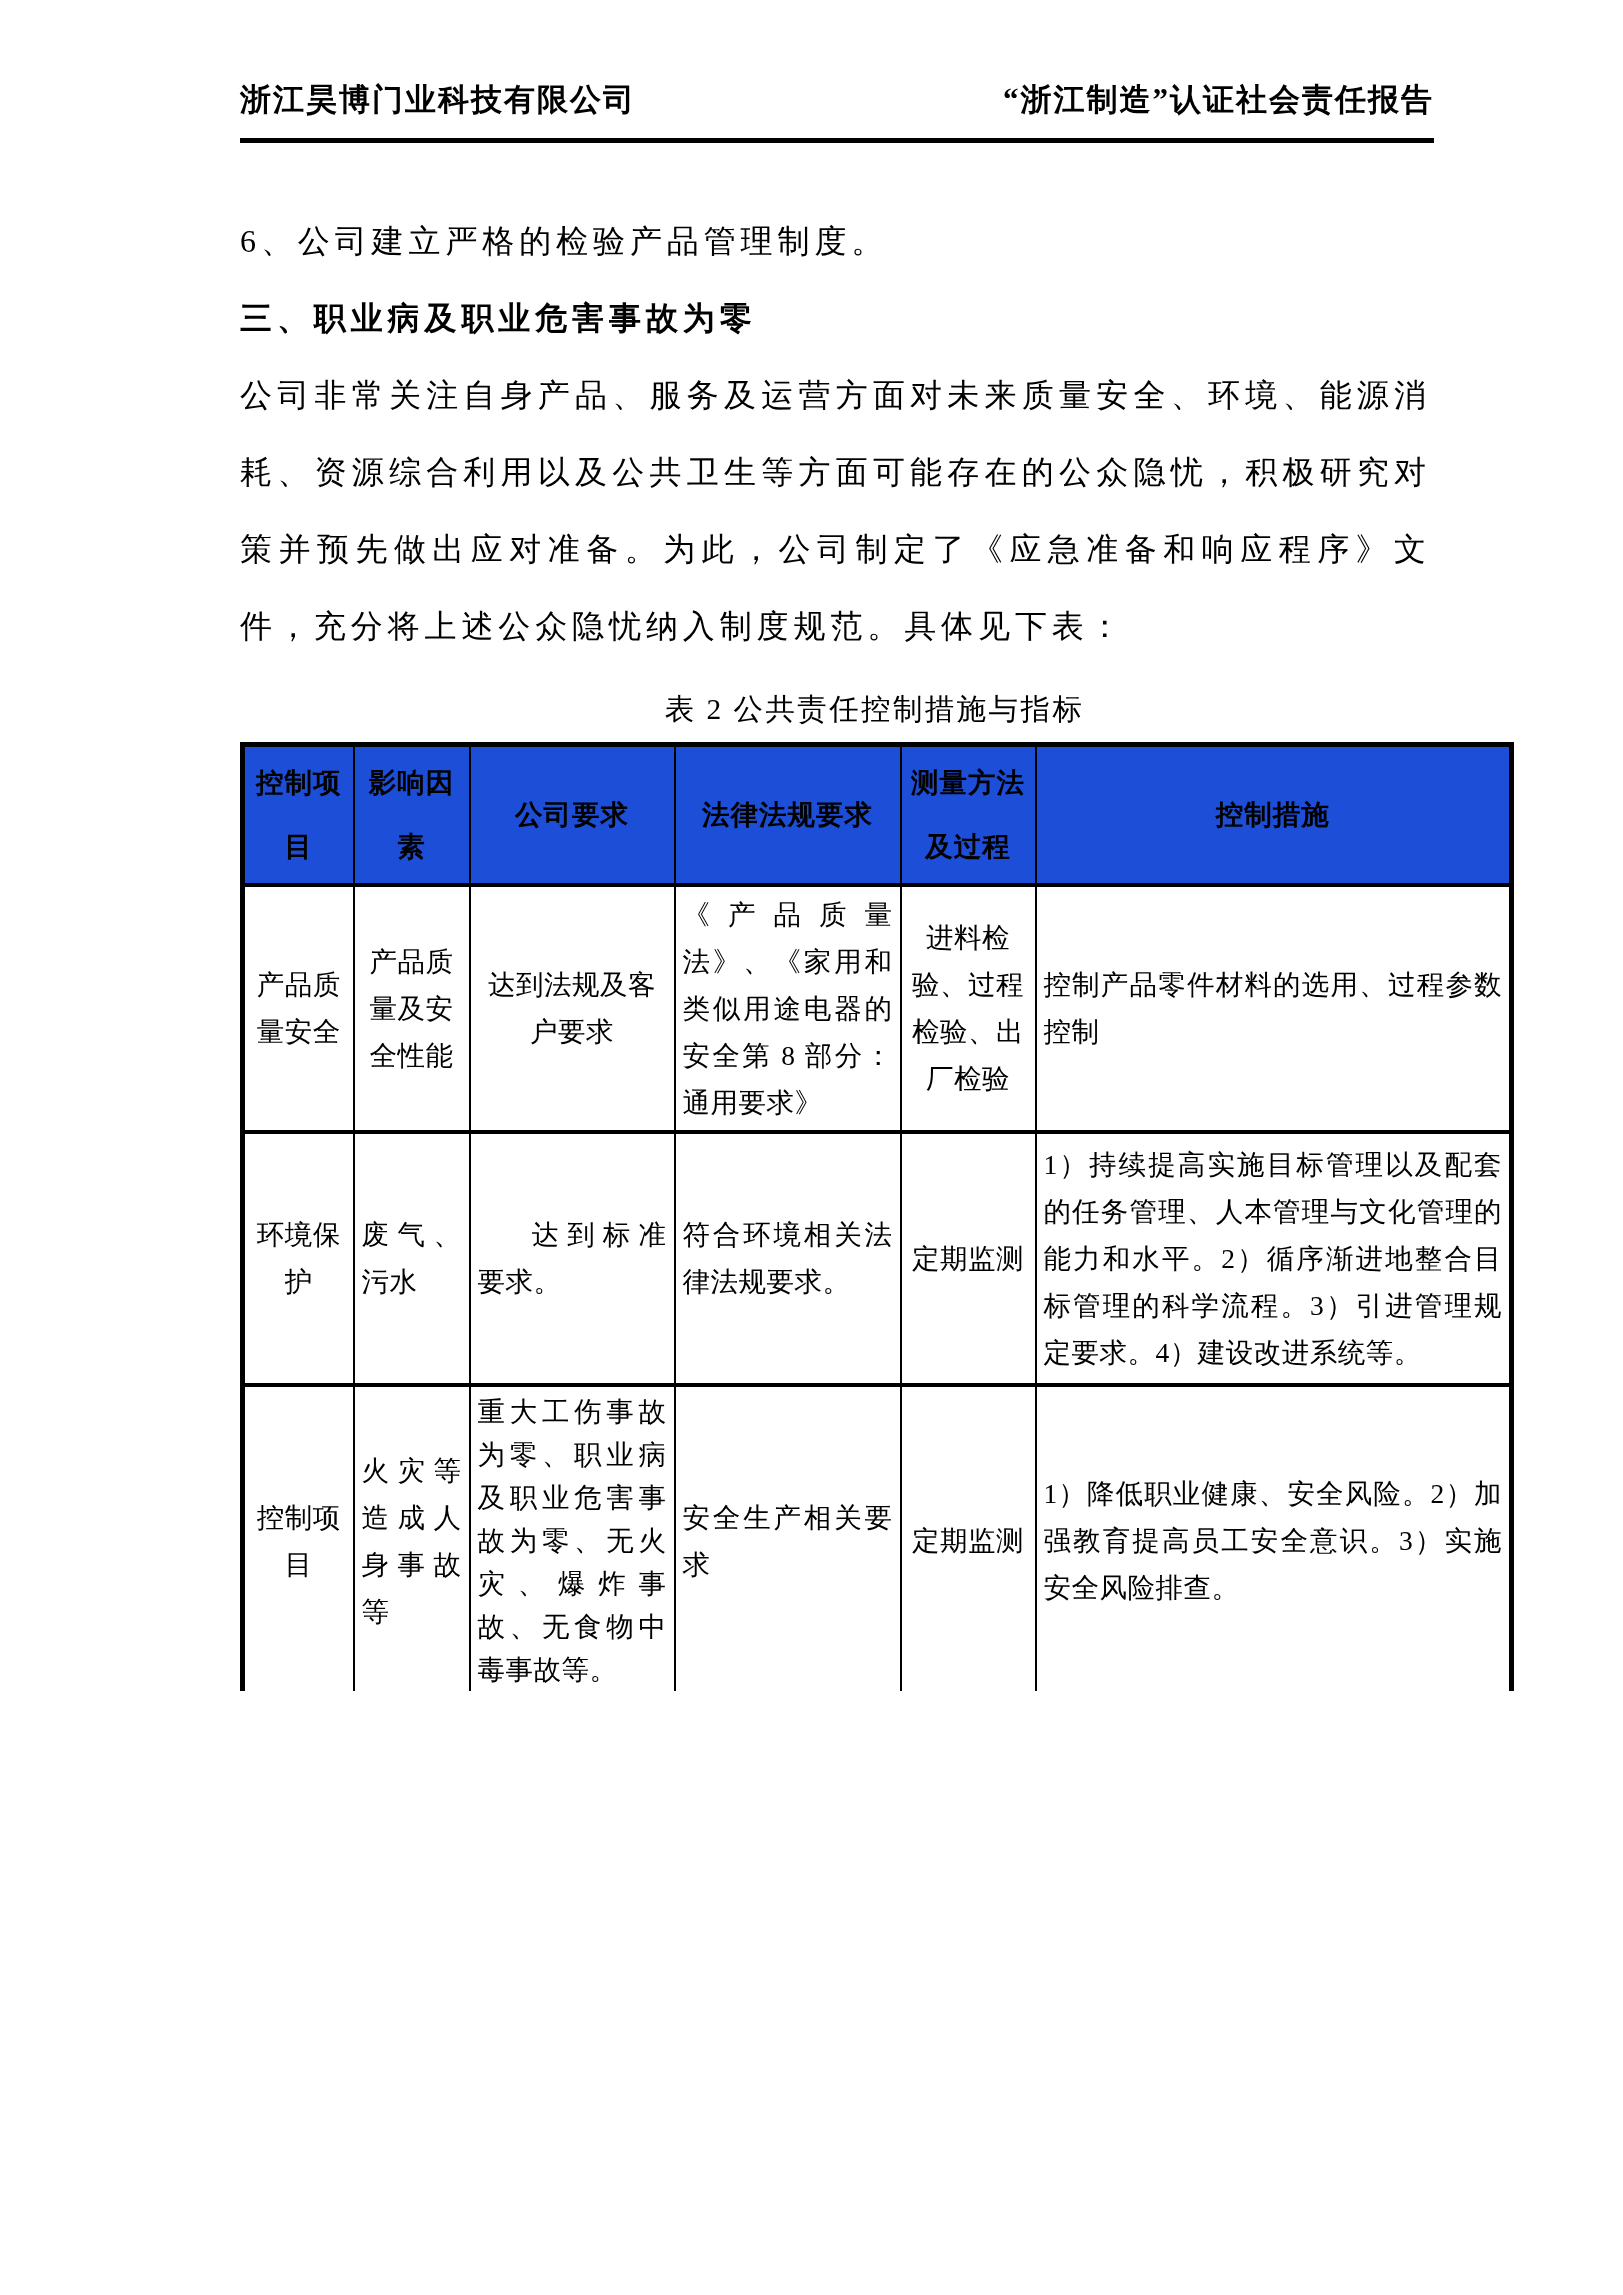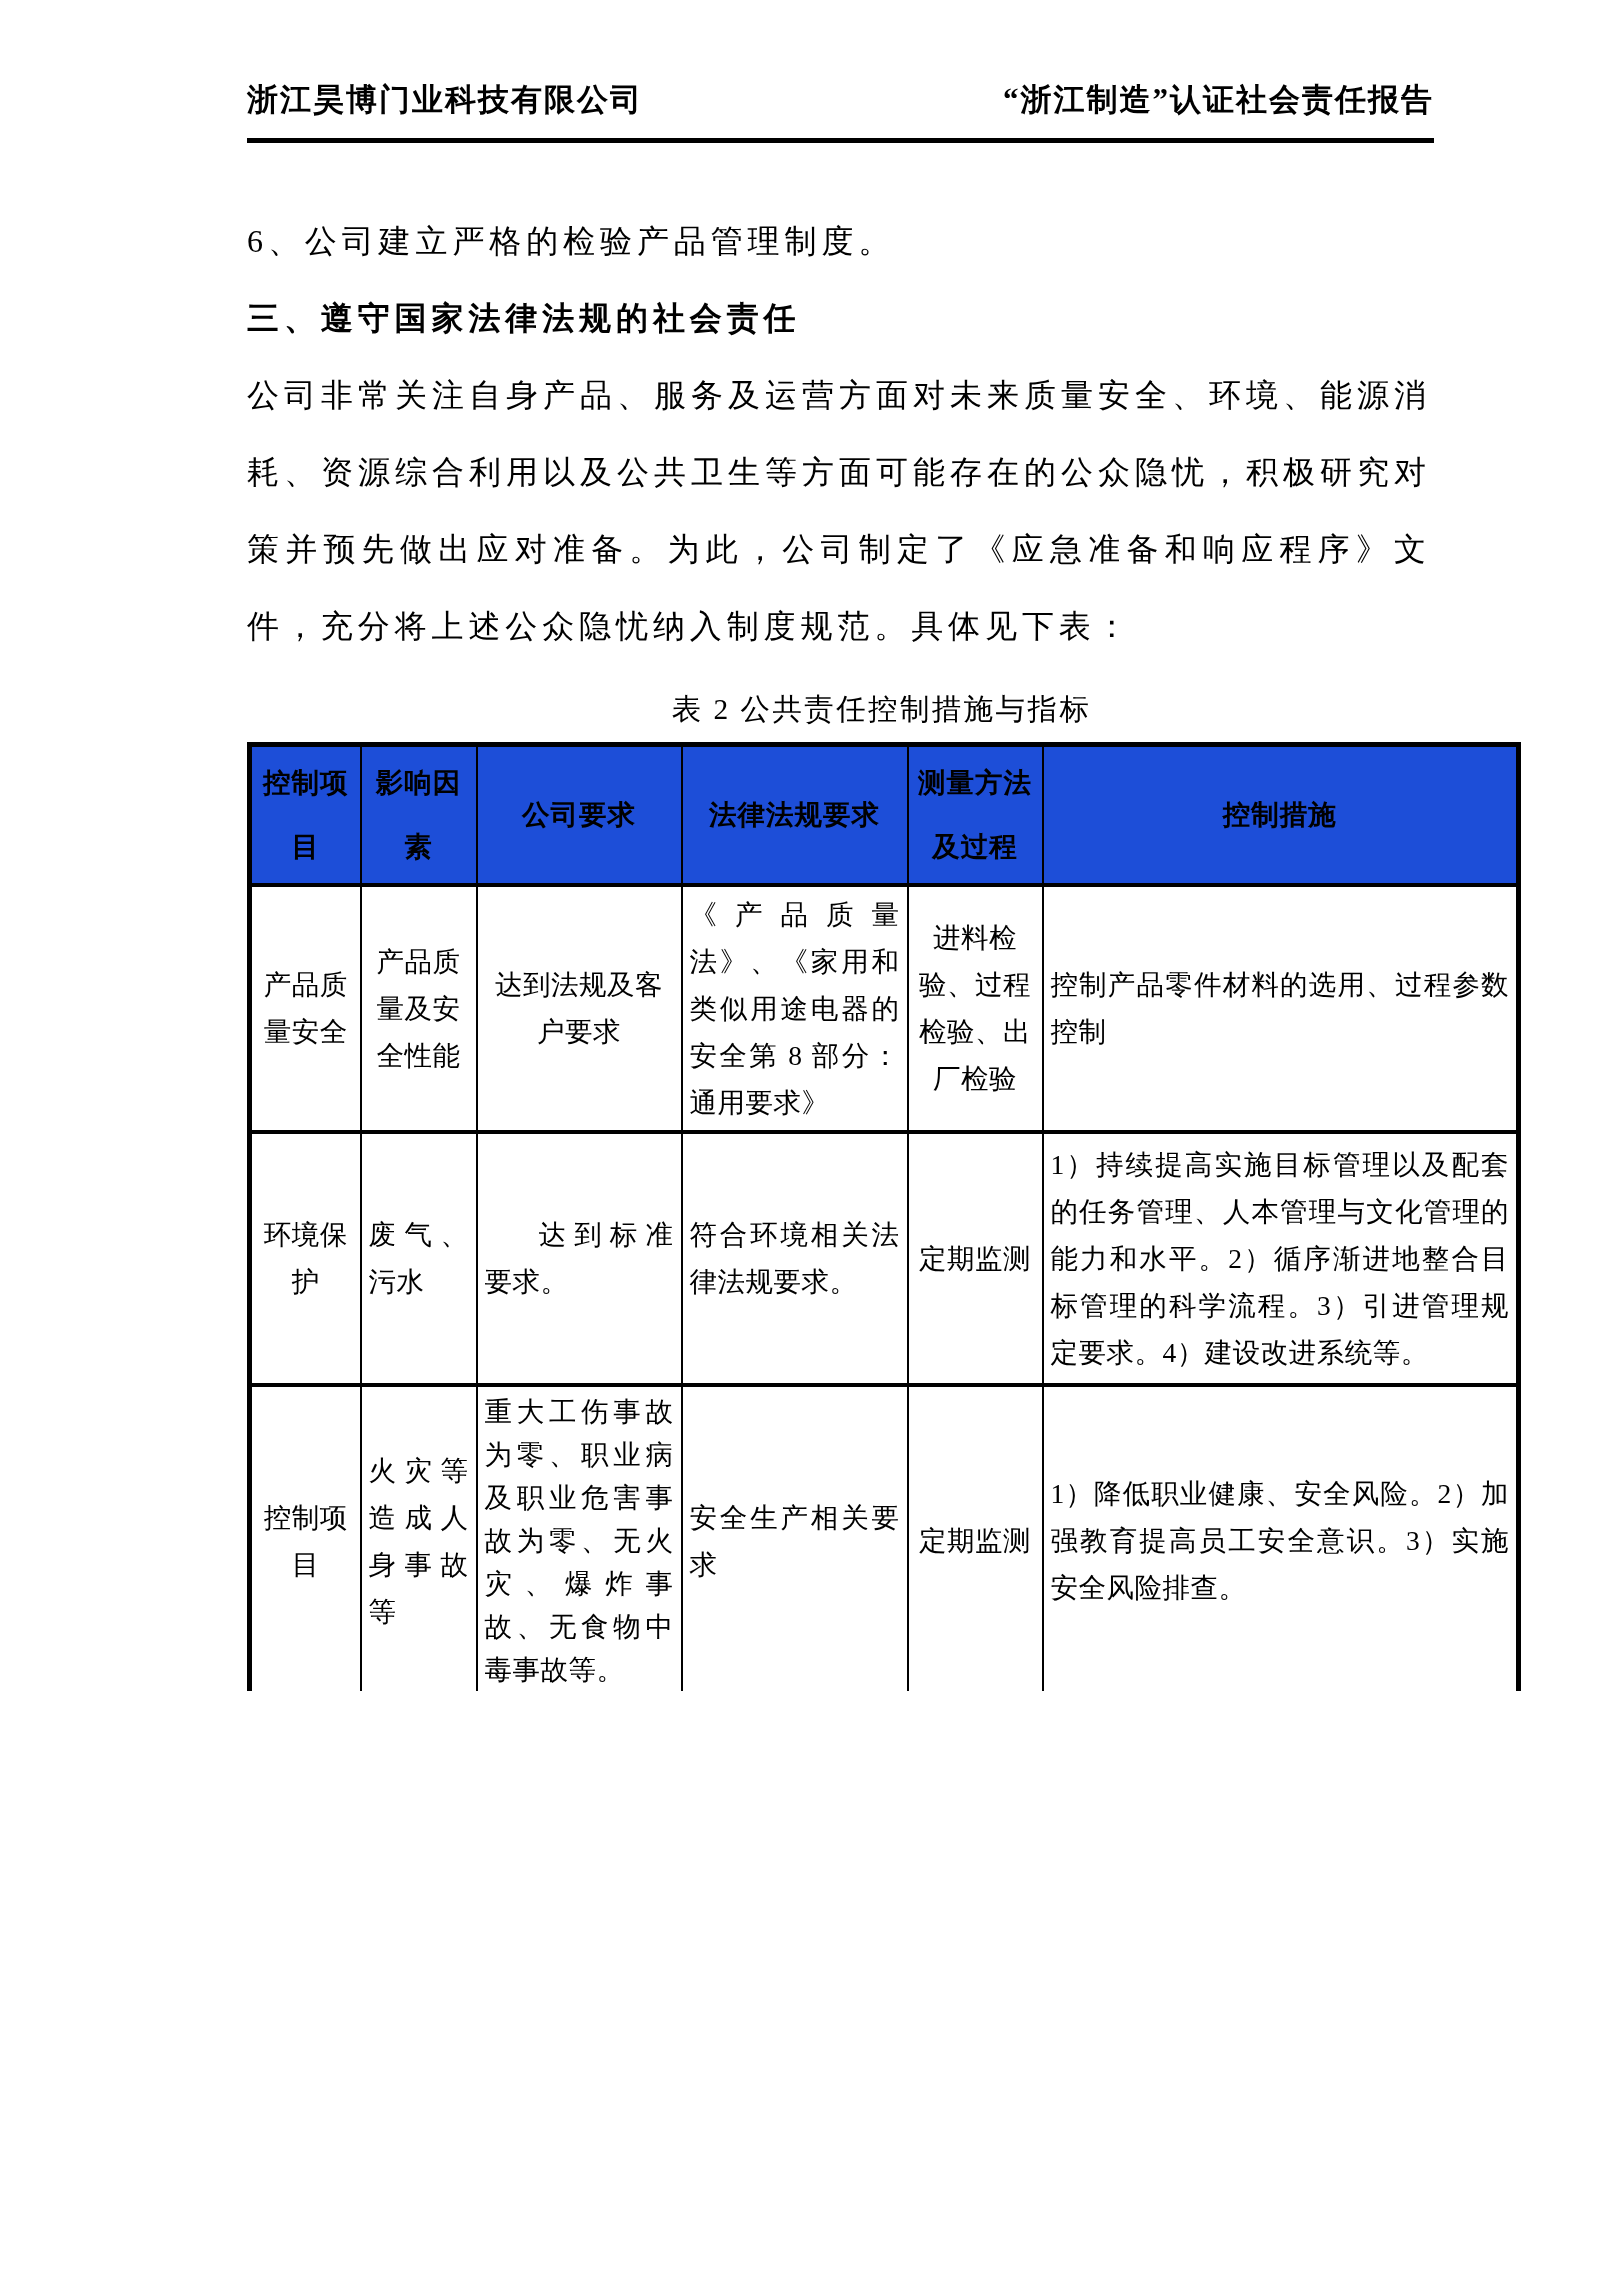--- a/index.html
+++ b/index.html
@@ -8,21 +8,20 @@
     width: 1623px; height: 2295px;
     background: #ffffff;
     color: #000000;
     font-family: "Liberation Serif", "DejaVu Serif", serif;
   }
   .page {
     position: relative;
     width: 1623px; height: 1691px;
     overflow: hidden;
     background: #ffffff;
-    padding-left: 7px;
   }
 
   
   .doc-header {
     margin: 82px 189px 0 240px;
     display: flex;
     justify-content: space-between;
     align-items: flex-end;
     font-size: 31px;
     font-weight: bold;
@@ -96,21 +95,21 @@
 
 <div class="page">
 
   <div class="doc-header">
     <span>浙江昊博门业科技有限公司</span>
     <span>“浙江制造”认证社会责任报告</span>
   </div>
 
   <div class="body-text">
     <p>6、公司建立严格的检验产品管理制度。</p>
-    <p class="section-heading">三、遵守国家法律法规的社会责任</p>
+    <p class="section-heading">三、职业病及职业危害事故为零</p>
     <p>公司非常关注自身产品、服务及运营方面对未来质量安全、环境、能源消耗、资源综合利用以及公共卫生等方面可能存在的公众隐忧，积极研究对策并预先做出应对准备。为此，公司制定了《应急准备和响应程序》文件，充分将上述公众隐忧纳入制度规范。具体见下表：</p>
   </div>
 
   <div class="table-caption">表 2 公共责任控制措施与指标</div>
 
   <table class="resp-table">
     <colgroup>
       <col style="width:111px">
         <col style="width:116px">
         <col style="width:205px">

